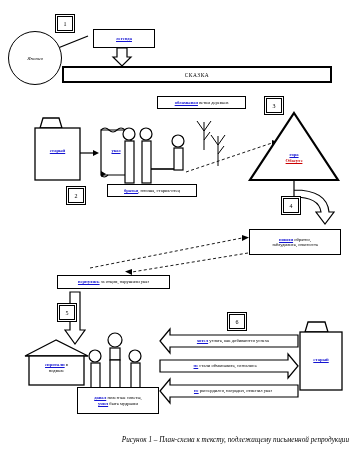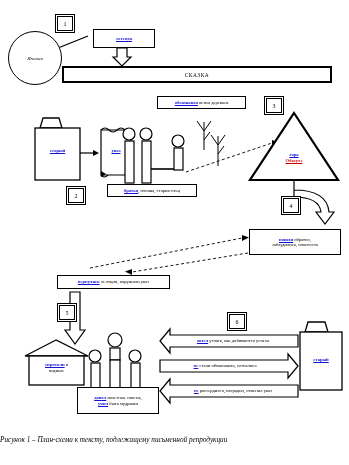--- a/index.html
+++ b/index.html
@@ -74,21 +74,21 @@
     letter-spacing: 0.6px;
     color: #000;
   }
 
   
   .caption {
     font-family: "Liberation Serif", serif;
     font-style: italic;
     font-size: 7.2px;
     color: #000;
-    text-align: left;
+    text-align: right;
     width: 349px;
   }
 
   svg.overlay {
     position: absolute;
     left: 0; top: 0;
     width: 349px; height: 465px;
     pointer-events: none;
   }
   .stroke { stroke: #000; fill: none; }

